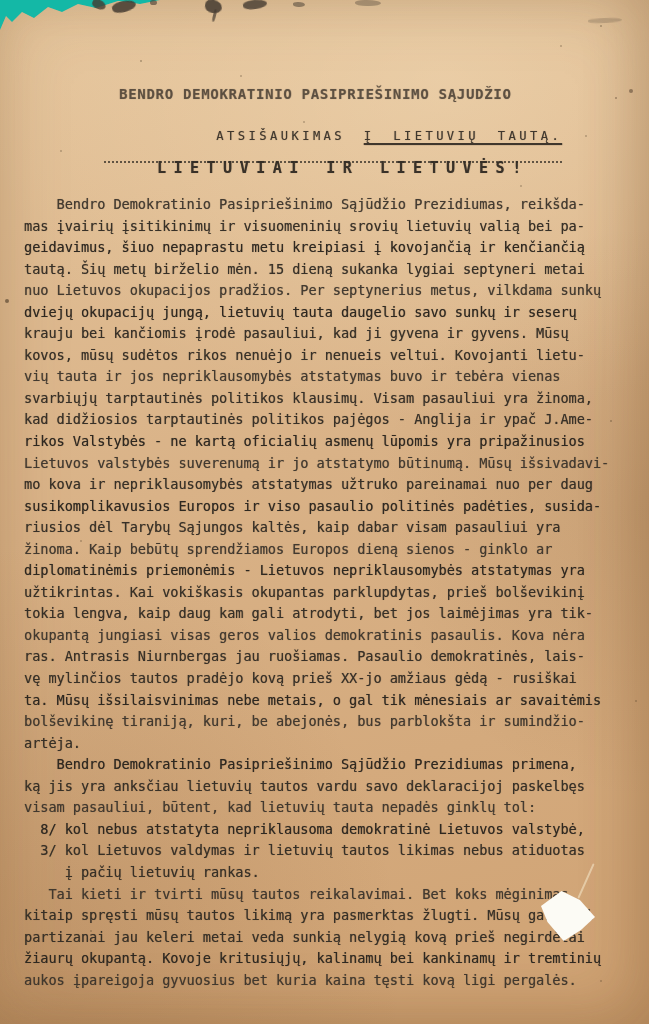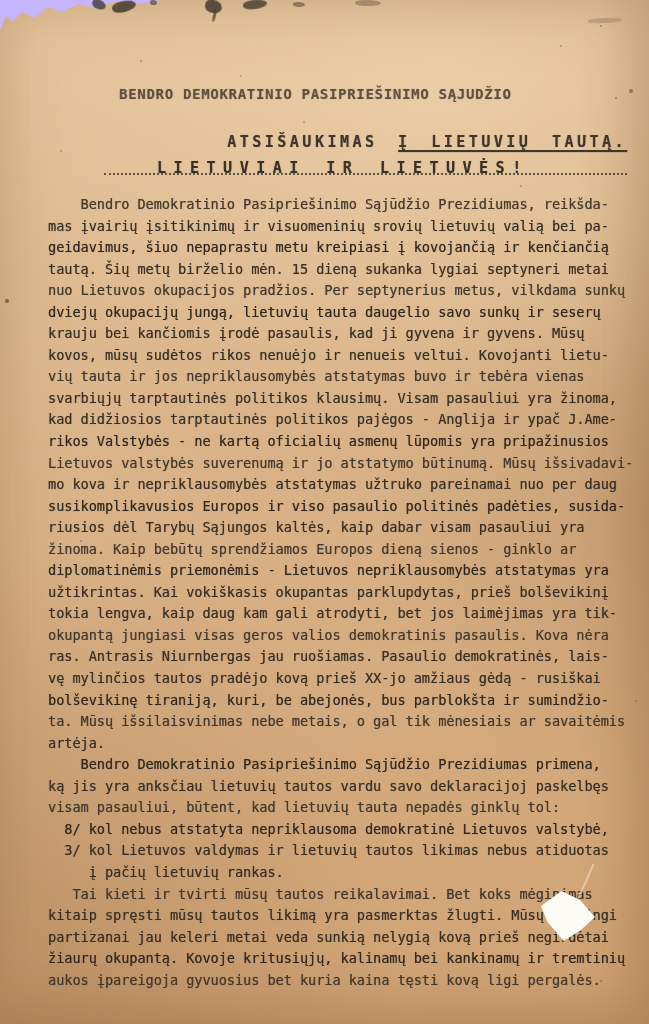--- a/index.html
+++ b/index.html
@@ -1,18 +1,18 @@
 <!DOCTYPE html>
 <html><head>
 <meta charset="utf-8">
 <style>
   html,body{margin:0;padding:0;background:#efece4;}
   .page{
     position:relative;width:649px;height:1024px;overflow:hidden;
-    background:#c4b5fd; 
+    background:#14b8a6; 
     font-family:"DejaVu Sans Mono","Liberation Mono",monospace;
   }
   .paper{
     position:absolute;inset:0;
     background:
       radial-gradient(120% 55% at 68% 8%, rgba(255,238,205,0.30), transparent 60%),
       radial-gradient(90% 70% at 8% 95%, rgba(115,72,34,0.20), transparent 60%),
       radial-gradient(60% 40% at 100% 50%, rgba(110,70,32,0.14), transparent 70%),
       linear-gradient(165deg, var(--paper-light) 0%, var(--paper-base) 45%, var(--paper-dark) 100%);
     clip-path:polygon(0 30px,6px 16px,12px 22px,22px 12px,34px 18px,48px 7px,62px 12px,78px 4px,96px 8px,118px 1px,140px 4px,160px 0,649px 0,649px 1024px,0 1024px);
@@ -55,30 +55,30 @@
   .doc{position:absolute;inset:0;color:var(--ink-color);}
   .t-line{
     position:absolute;white-space:pre;
     text-shadow:0 0 1px rgba(55,48,40,.38), .4px .4px 0 rgba(55,48,40,.25);
   }
   .header1{
     left:119px;top:86px;font-size:14px;letter-spacing:.7px;font-weight:bold;
     color:rgba(58,50,42,.58);filter:blur(.4px);
   }
   .header2{
-    left:104px;top:115px;font-size:15px;letter-spacing:3.5px;word-spacing:8px;font-weight:bold;
+    left:104px;top:115px;font-size:12px;letter-spacing:3.5px;word-spacing:8px;font-weight:normal;
     color:rgba(52,45,38,.88);padding-bottom:4px;
     border-bottom:2px dotted rgba(52,45,38,.75);
   }
   .header2 .u{text-decoration:underline;text-decoration-thickness:1.5px;text-underline-offset:3px;}
   .salutation{
     left:157px;top:159px;font-size:15px;letter-spacing:7.5px;word-spacing:4px;font-weight:bold;
     color:rgba(50,43,36,.92);
   }
-  .body-text{position:absolute;left:24px;top:194px;font-size:13.5px;margin-left:24px;}
+  .body-text{position:absolute;left:24px;top:194px;font-size:13.5px;}
   .body-text .line{
     height:21.55px;line-height:21.55px;white-space:pre;
     text-shadow:0 0 .8px rgba(55,48,40,.45), .4px .3px 0 rgba(55,48,40,.3);
     color:rgba(52,45,37,.95);
   }
   .body-text .line:nth-child(3n){color:rgba(45,39,32,.98);}
   .body-text .line:nth-child(4n+1){color:rgba(58,51,43,.88);}
 </style>
 </head>
 <body>
@@ -106,39 +106,39 @@
 
     <div class="t-line salutation">LIETUVIAI IR LIETUVĖS!</div>
 
     <div class="body-text">
         <div class="line">    Bendro Demokratinio Pasipriešinimo Sąjūdžio Prezidiumas, reikšda-</div>
         <div class="line">mas įvairių įsitikinimų ir visuomeninių srovių lietuvių valią bei pa-</div>
         <div class="line">geidavimus, šiuo nepaprastu metu kreipiasi į kovojančią ir kenčiančią</div>
         <div class="line">tautą. Šių metų birželio mėn. 15 dieną sukanka lygiai septyneri metai</div>
         <div class="line">nuo Lietuvos okupacijos pradžios. Per septynerius metus, vilkdama sunkų</div>
         <div class="line">dviejų okupacijų jungą, lietuvių tauta daugelio savo sunkų ir seserų</div>
-        <div class="line">krauju bei kančiomis įrodė pasaulis, kad ji gyvena ir gyvens. Mūsų</div>
+        <div class="line">krauju bei kančiomis įrodė pasauliui, kad ji gyvena ir gyvens. Mūsų</div>
         <div class="line">kovos, mūsų sudėtos rikos nenuėjo ir nenueis veltui. Kovojanti lietu-</div>
         <div class="line">vių tauta ir jos nepriklausomybės atstatymas buvo ir tebėra vienas</div>
         <div class="line">svarbiųjų tarptautinės politikos klausimų. Visam pasauliui yra žinoma,</div>
         <div class="line">kad didžiosios tarptautinės politikos pajėgos - Anglija ir ypač J.Ame-</div>
         <div class="line">rikos Valstybės - ne kartą oficialių asmenų lūpomis yra pripažinusios</div>
         <div class="line">Lietuvos valstybės suverenumą ir jo atstatymo būtinumą. Mūsų išsivadavi-</div>
         <div class="line">mo kova ir nepriklausomybės atstatymas užtruko pareinamai nuo per daug</div>
         <div class="line">susikomplikavusios Europos ir viso pasaulio politinės padėties, susida-</div>
         <div class="line">riusios dėl Tarybų Sąjungos kaltės, kaip dabar visam pasauliui yra</div>
         <div class="line">žinoma. Kaip bebūtų sprendžiamos Europos dieną sienos - ginklo ar</div>
         <div class="line">diplomatinėmis priemonėmis - Lietuvos nepriklausomybės atstatymas yra</div>
         <div class="line">užtikrintas. Kai vokiškasis okupantas parklupdytas, prieš bolševikinį</div>
         <div class="line">tokia lengva, kaip daug kam gali atrodyti, bet jos laimėjimas yra tik-</div>
         <div class="line">okupantą jungiasi visas geros valios demokratinis pasaulis. Kova nėra</div>
         <div class="line">ras. Antrasis Niurnbergas jau ruošiamas. Pasaulio demokratinės, lais-</div>
         <div class="line">vę mylinčios tautos pradėjo kovą prieš XX-jo amžiaus gėdą - rusiškai</div>
+        <div class="line">ta. Mūsų išsilaisvinimas nebe metais, o gal tik mėnesiais ar savaitėmis</div>
         <div class="line">bolševikinę tiraniją, kuri, be abejonės, bus parblokšta ir sumindžio-</div>
-        <div class="line">ta. Mūsų išsilaisvinimas nebe metais, o gal tik mėnesiais ar savaitėmis</div>
         <div class="line">artėja.</div>
         <div class="line">    Bendro Demokratinio Pasipriešinimo Sąjūdžio Prezidiumas primena,</div>
         <div class="line">ką jis yra anksčiau lietuvių tautos vardu savo deklaracijoj paskelbęs</div>
         <div class="line">visam pasauliui, būtent, kad lietuvių tauta nepadės ginklų tol:</div>
         <div class="line">  8/ kol nebus atstatyta nepriklausoma demokratinė Lietuvos valstybė,</div>
         <div class="line">  3/ kol Lietuvos valdymas ir lietuvių tautos likimas nebus atiduotas</div>
         <div class="line">     į pačių lietuvių rankas.</div>
         <div class="line">   Tai kieti ir tvirti mūsų tautos reikalavimai. Bet koks mėginimas</div>
         <div class="line">kitaip spręsti mūsų tautos likimą yra pasmerktas žlugti. Mūsų garbingi</div>
         <div class="line">partizanai jau keleri metai veda sunkią nelygią kovą prieš negirdėtai</div>

